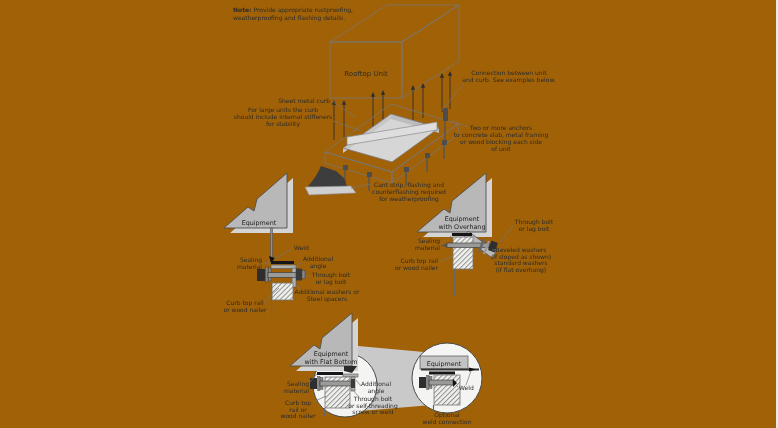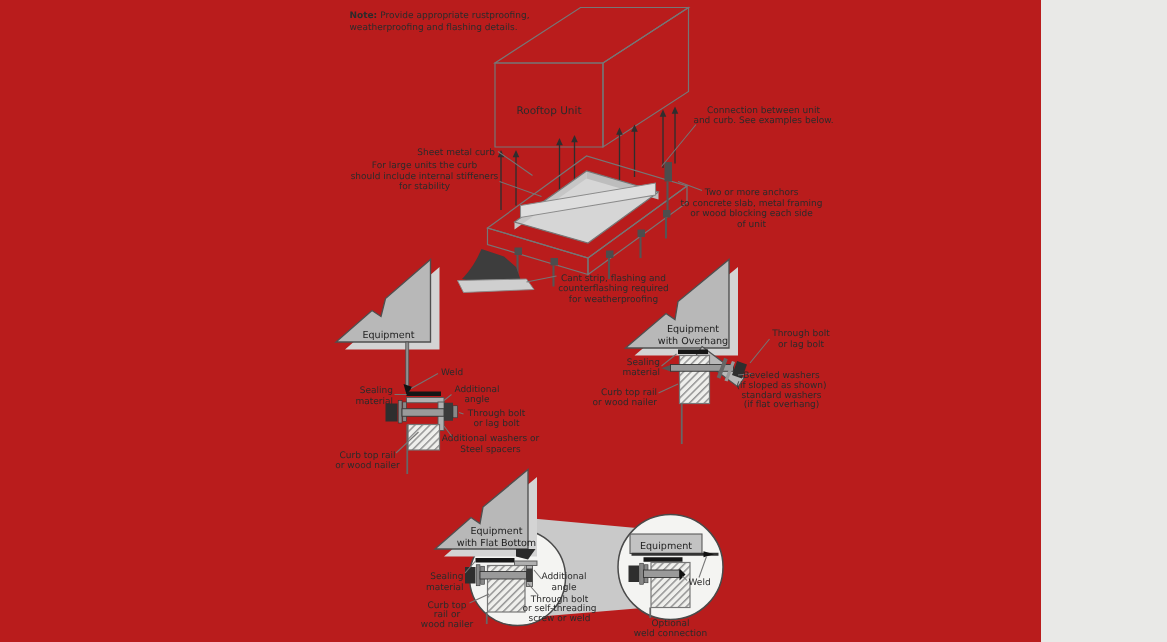--- a/index.html
+++ b/index.html
@@ -1,16 +1,16 @@
 <!DOCTYPE html>
 <html><head>
 <meta charset="utf-8">
 <style>
   html,body{margin:0;padding:0;background:#e9e9e7;}
-  .canvas{position:relative;width:694px;height:428px;background:#b91c1c;overflow:hidden;
+  .canvas{position:relative;width:776px;height:428px;background:#a16207;overflow:hidden;
           font-family:"DejaVu Sans","Liberation Sans",sans-serif;}
   svg{position:absolute;left:0;top:0;}
   text{fill:#2b2b2b;font-size:6px;font-family:"DejaVu Sans","Liberation Sans",sans-serif;}
   .lbl{font-size:6px;}
   .big{font-size:7px;}
   .eq{font-size:6.4px;fill:#1e1e1e;}
   .leader{stroke:#757575;stroke-width:0.7;fill:none;}
   .edge{stroke:#767676;stroke-width:0.8;fill:none;}
   .tri{fill:#b8b8b8;stroke:#4f4f4f;stroke-width:0.9;}
   .tri-shadow{fill:#d4d4d4;stroke:none;}

